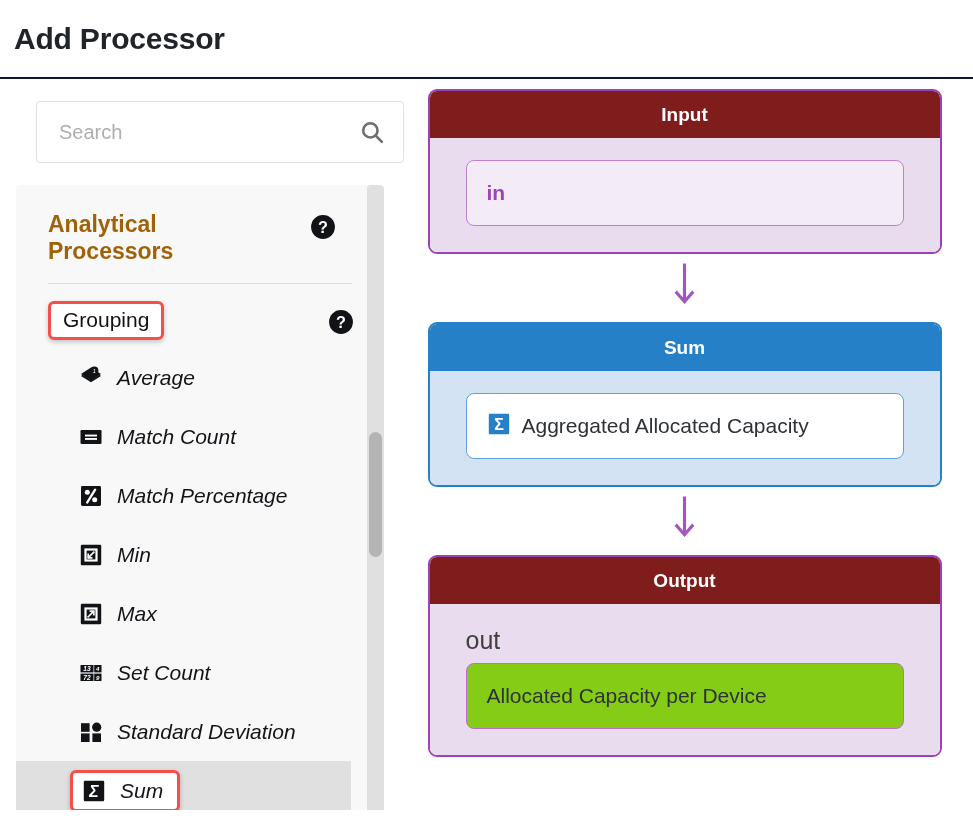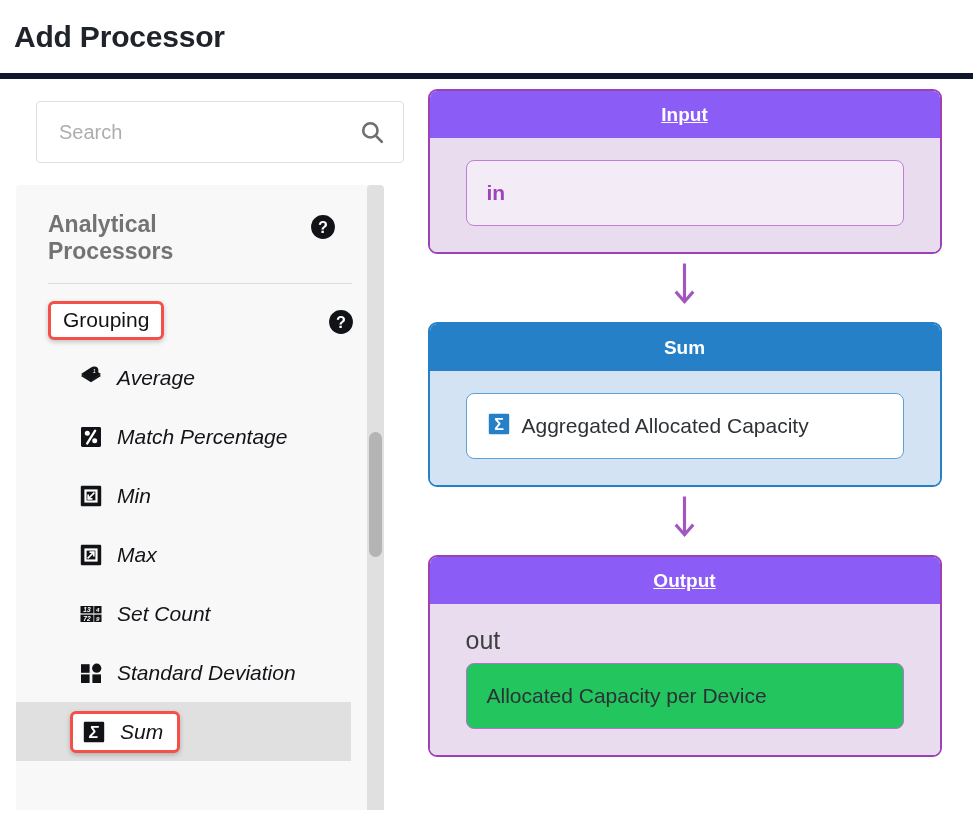--- a/index.html
+++ b/index.html
@@ -7,21 +7,21 @@
     margin: 0; padding: 0;
     width: 973px; height: 833px;
     background: #ffffff;
     font-family: "Liberation Sans", sans-serif;
     overflow: hidden;
   }
 
   
   .page-header {
     height: 79px;
-    border-bottom: 6px solid #0f172a;
+    border-bottom: 2px solid #0f172a;
     display: flex;
     align-items: center;
     padding-left: 14px;
   }
   .page-title {
     font-size: 30px;
     font-weight: bold;
     color: #20232a;
     letter-spacing: -0.2px;
   }
@@ -70,21 +70,21 @@
 
   .panel-head {
     display: flex;
     align-items: flex-start;
     justify-content: space-between;
     padding: 0 48px 0 32px;
   }
   .panel-head-title {
     font-size: 23px;
     font-weight: bold;
-    color: #737373;
+    color: #a16207;
     line-height: 1.18;
     max-width: 215px;
   }
   .help-icon {
     width: 26px; height: 26px;
     flex-shrink: 0;
     margin-top: 3px;
   }
   .divider {
     margin: 18px 32px 0 32px;
@@ -169,42 +169,42 @@
   }
   .card-head {
     height: 47px;
     display: flex; align-items: center; justify-content: center;
     font-size: 19px; font-weight: bold;
     color: #ffffff;
   }
   .card-body { padding: 22px 36px 26px 36px; }
 
   .card-purple { border: 2px solid #9c42b5; }
-  .card-purple .card-head { background: #8b5cf6; text-decoration: underline; }
+  .card-purple .card-head { background: #7f1d1d; }
   .card-purple .card-body { background: #e8dcee; }
 
   .card-blue { border: 2px solid #2580c8; }
   .card-blue .card-head { background: #2580c8; }
   .card-blue .card-body { background: #d3e3f3; }
 
   .field-box {
     border-radius: 8px;
     min-height: 66px;
     display: flex; align-items: center;
     padding: 0 20px;
     font-size: 21px;
   }
   .field-purple {
     background: #f3ecf7;
     border: 1px solid #c17fd4;
     color: #9b45b6;
     font-weight: bold;
   }
   .field-white-purple {
-    background: #22c55e;
+    background: #84cc16;
     border: 1px solid #b96fd0;
     color: #2e3237;
   }
   .field-white-blue {
     background: #ffffff;
     border: 1px solid #5da3d8;
     color: #2e3237;
   }
   .out-label {
     font-size: 25px;
@@ -267,20 +267,30 @@
               <svg viewBox="0 0 24 24" width="24" height="24" fill="#111317">
                 <path d="M12 1.6 L22 8 L12 14.4 L2 8 Z"></path>
                 <path d="M12 14 L20.4 8.8 L22 9.9 L12 16.3 L2 9.9 L3.6 8.8 Z"></path>
                 <circle cx="15.3" cy="4.6" r="4.1" fill="#111317"></circle>
                 <text x="15.3" y="6.6" text-anchor="middle" font-size="5.6" font-family="Liberation Sans, sans-serif" fill="#ffffff">1</text>
               </svg>
             </span>
             <span class="label">Average</span>
           </div>
 
+          <div class="proc-item">
+            <span class="glyph-wrap">
+              <svg viewBox="0 0 24 24" width="24" height="24">
+                <rect x="1.5" y="5" width="21" height="14" rx="1.2" fill="#111317"></rect>
+                <rect x="6" y="9.6" width="12" height="1.9" fill="#ffffff"></rect>
+                <rect x="6" y="13" width="12" height="1.9" fill="#ffffff"></rect>
+              </svg>
+            </span>
+            <span class="label">Match Count</span>
+          </div>
 
           <div class="proc-item">
             <span class="glyph-wrap">
               <svg viewBox="0 0 24 24" width="24" height="24">
                 <rect x="2" y="2" width="20" height="20" rx="1.4" fill="#111317"></rect>
                 <circle cx="8.3" cy="8.3" r="2.5" fill="#ffffff"></circle>
                 <circle cx="15.7" cy="15.7" r="2.5" fill="#ffffff"></circle>
                 <rect x="11" y="3.4" width="2.3" height="17.2" rx="1" fill="#ffffff" transform="rotate(32 12 12)"></rect>
               </svg>
             </span>

